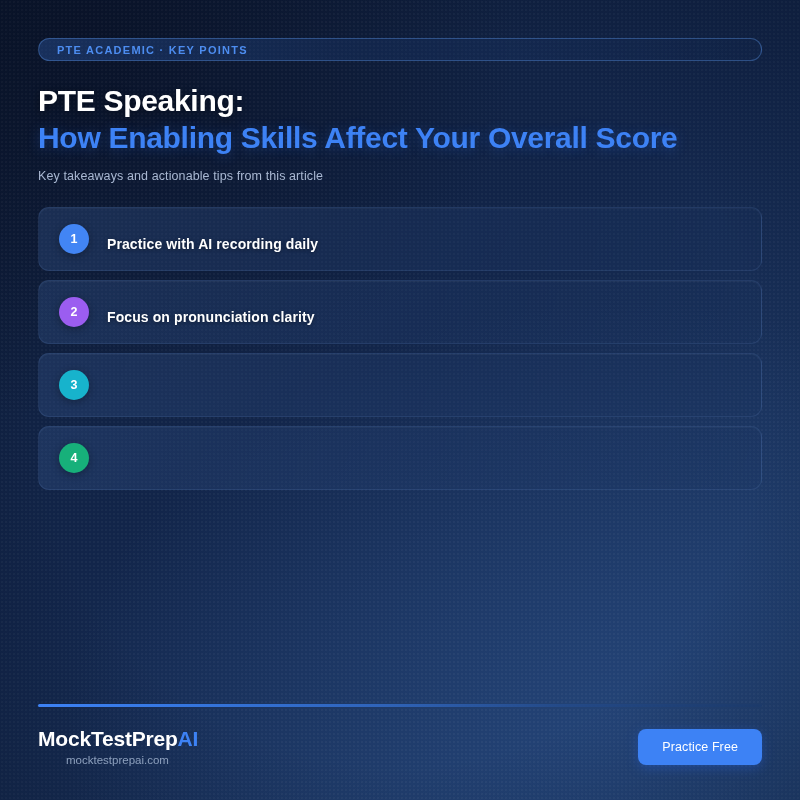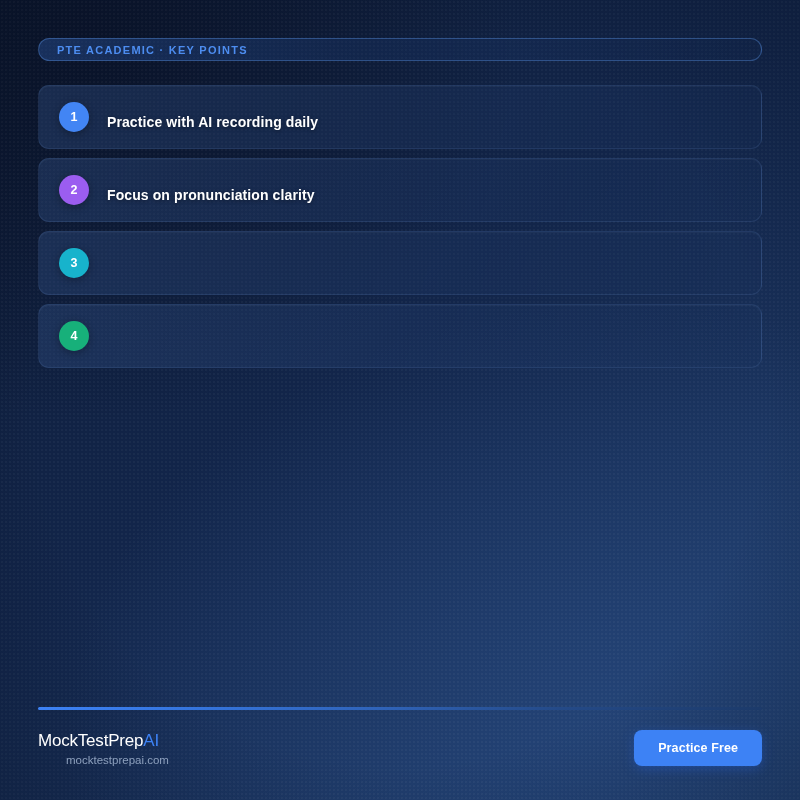--- a/index.html
+++ b/index.html
@@ -144,36 +144,36 @@
     background: linear-gradient(90deg, #3d82f5 0%, #3576e0 20%, #2f63b8 48%, #244a88 72%, #1c3a6a 100%);
   }
   .footer-row {
     margin-top: 20px;
     display: flex;
     align-items: center;
     justify-content: space-between;
   }
   .brand-name {
     color: #ffffff;
-    font-size: 17px;
-    font-weight: normal;
+    font-size: 21px;
+    font-weight: bold;
     letter-spacing: -0.2px;
   }
   .brand-name .accent { color: #3d82f5; }
   .brand-url {
     margin-top: 3px;
     color: #8da0bd;
     font-size: 11.5px;
     margin-left: 28px;
   }
   .cta {
     background: #3d82f5;
     color: #ffffff;
     font-size: 12.5px;
-    font-weight: bold;
+    font-weight: normal;
     border: none;
     border-radius: 8px;
     padding: 11px 24px;
     letter-spacing: 0.1px;
     cursor: pointer;
     box-shadow: 0 3px 12px rgba(35,92,200,0.45);
     font-family: "Liberation Sans", sans-serif;
   }
 </style>
 </head>
@@ -182,20 +182,25 @@
 <div class="poster">
   <div class="noise"></div>
   <div class="vignette"></div>
 
   <div class="content">
 
     <div class="eyebrow">
       <span class="eyebrow-text">PTE ACADEMIC · KEY POINTS</span>
     </div>
 
+    <div class="title-block">
+      <div class="title-line1">PTE Speaking:</div>
+      <div class="title-line2">How Enabling Skills Affect Your Overall Score</div>
+      <div class="subtitle">Key takeaways and actionable tips from this article</div>
+    </div>
 
     <div class="cards">
 
       <div class="card">
         <div class="badge" style="background: rgb(66, 133, 244);">
           <span>1</span>
         </div>
         <div class="card-label">Practice with AI recording daily</div>
       </div>
 

